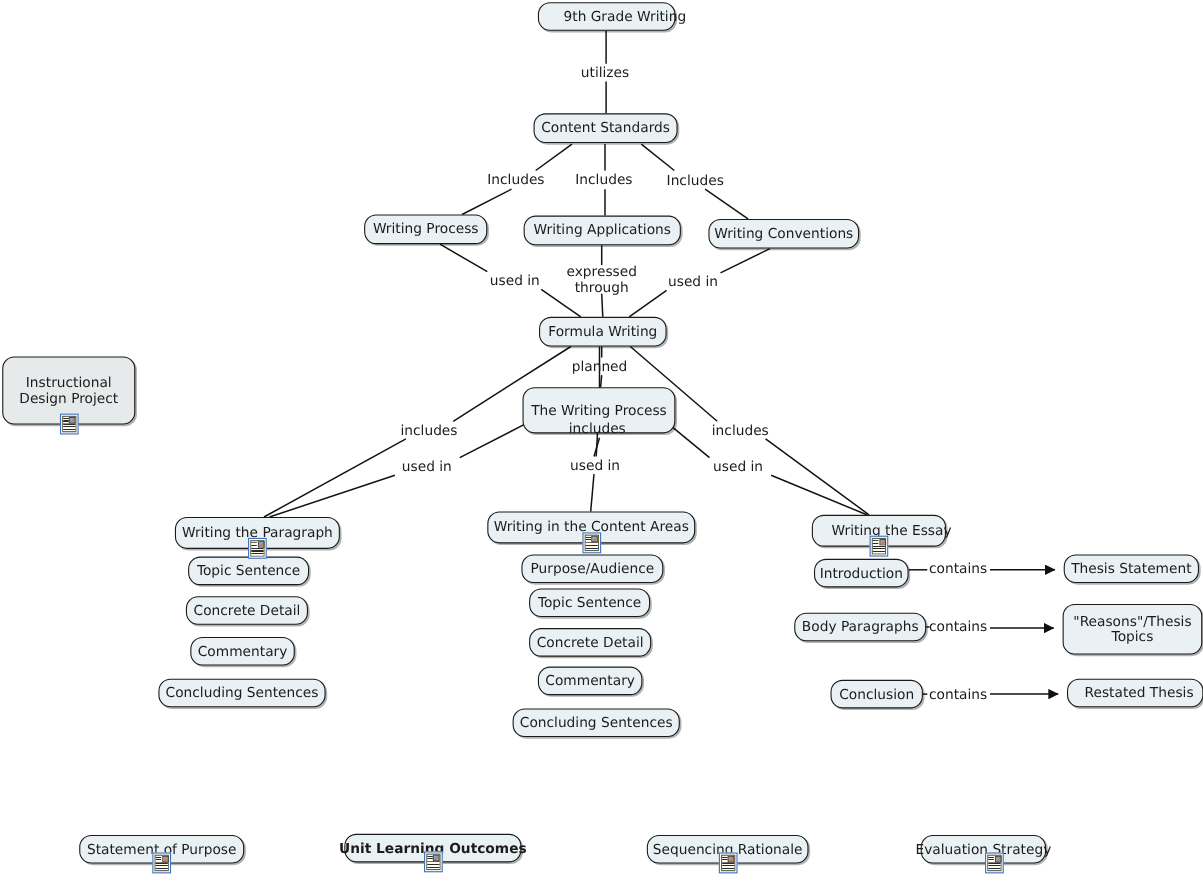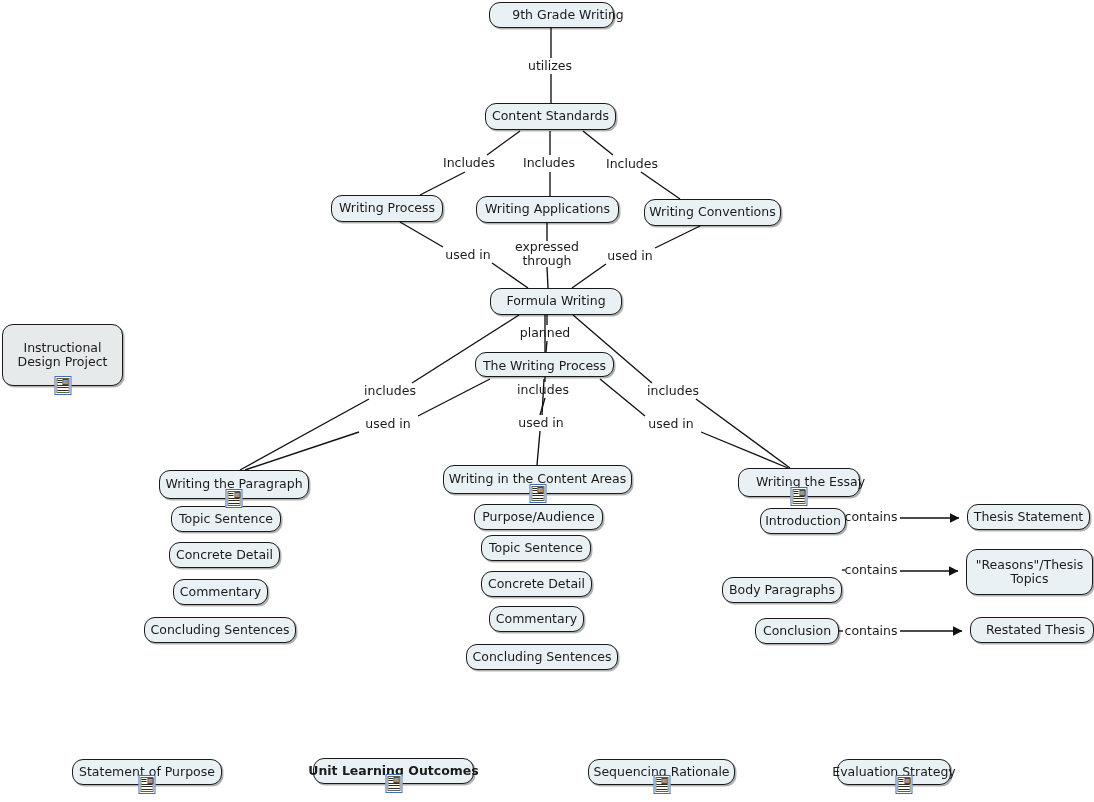--- a/index.html
+++ b/index.html
@@ -181,24 +181,24 @@
       </div>
       <div class="node" style="left: 331px; top: 195px; width: 112px; height: 27px;">
         <span>Writing Process</span>
       </div>
       <div class="node" style="left: 476px; top: 196px; width: 143px; height: 27px;">
         <span>Writing Applications</span>
       </div>
       <div class="node" style="left: 644px; top: 199px; width: 137px; height: 27px;">
         <span>Writing Conventions</span>
       </div>
-      <div class="node" style="left: 490px; top: 288px; width: 132px; height: 27px;">
+      <div class="node" style="left: 490px; top: 288px; width: 116px; height: 27px;">
         <span>Formula Writing</span>
       </div>
-      <div class="node" style="left: 475px; top: 352px; width: 139px; height: 25px; align-items: flex-end;">
+      <div class="node" style="left: 475px; top: 352px; width: 139px; height: 42px;">
         <span>The Writing Process</span>
       </div>
       <div class="node" style="left: 159px; top: 470px; width: 150px; height: 29px;">
         <span>Writing the Paragraph</span>
       </div>
       <div class="doc-icon" style="left: 234px; top: 489px;">
         <div class="sheet"></div>
         <div class="lines-top"></div>
         <div class="pic"></div>
         <div class="lines"></div>
@@ -241,27 +241,27 @@
       </div>
       <div class="node" style="left: 738px; top: 468px; width: 122px; height: 29px; padding-left: 32px;">
         <span>Writing the Essay</span>
       </div>
       <div class="doc-icon" style="left: 799px; top: 487px;">
         <div class="sheet"></div>
         <div class="lines-top"></div>
         <div class="pic"></div>
         <div class="lines"></div>
       </div>
-      <div class="node" style="left: 760px; top: 508px; width: 86px; height: 26px;">
+      <div class="node" style="left: 740px; top: 508px; width: 86px; height: 26px;">
         <span>Introduction</span>
       </div>
       <div class="node" style="left: 967px; top: 504px; width: 123px; height: 26px;">
         <span>Thesis Statement</span>
       </div>
-      <div class="node" style="left: 722px; top: 557px; width: 120px; height: 26px; margin-top: 20px;">
+      <div class="node" style="left: 722px; top: 557px; width: 120px; height: 26px;">
         <span>Body Paragraphs</span>
       </div>
       <div class="node multiline" style="left: 966px; top: 549px; width: 127px; height: 46px;">
         <span>"Reasons"/Thesis Topics</span>
       </div>
       <div class="node" style="left: 755px; top: 618px; width: 84px; height: 26px;">
         <span>Conclusion</span>
       </div>
       <div class="node" style="left: 970px; top: 617px; width: 124px; height: 26px; padding-left: 16px;">
         <span>Restated Thesis</span>

